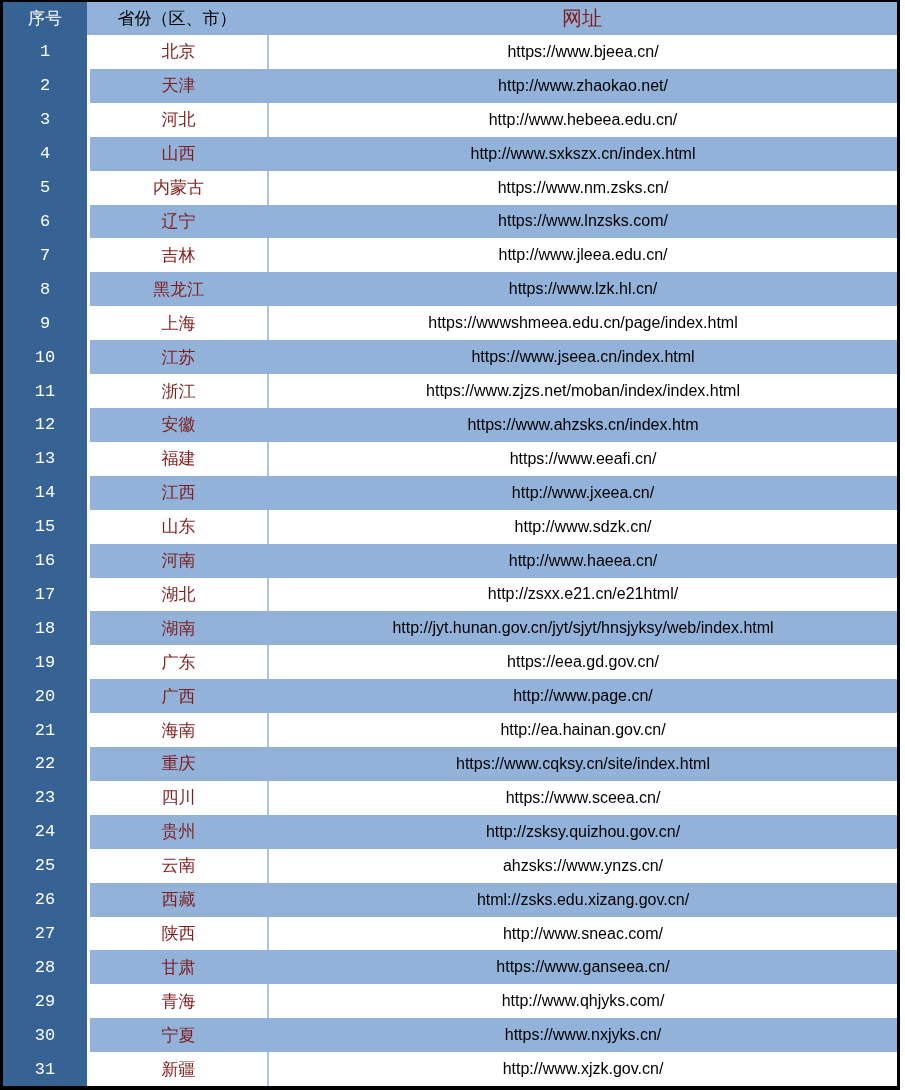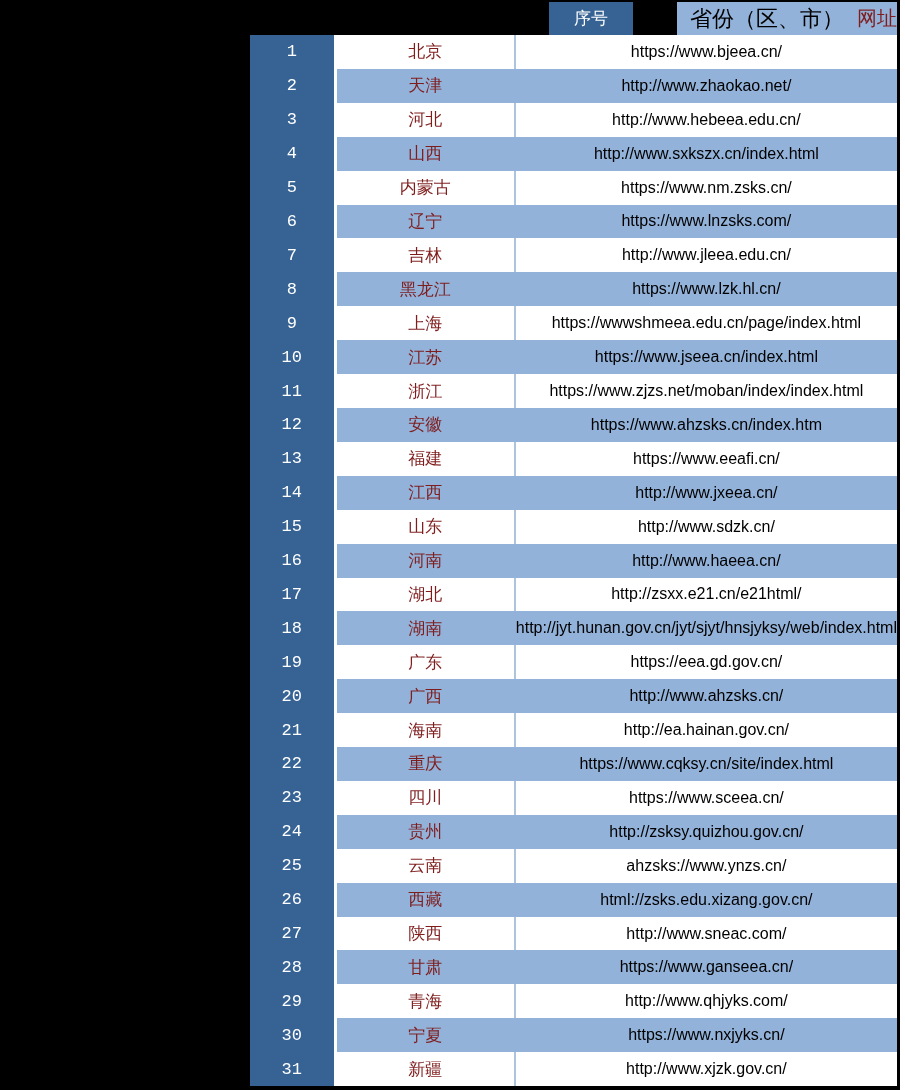--- a/index.html
+++ b/index.html
@@ -4,34 +4,34 @@
 <style>
   * { margin:0; padding:0; box-sizing:border-box; }
   html,body { width:905px; height:1090px; background:#ffffff; overflow:hidden; }
   body { font-family:"Liberation Serif", serif; }
 
   .sheet {
     position:absolute; left:0; top:0;
     width:900px; height:1090px;
     background:#000000;
     padding:2px 3px 4px 3px;
-    display:flex; flex-direction:column;align-items:flex-end;
+    display:flex; flex-direction:column;
   }
 
   .hrow { display:flex; height:33px; flex:0 0 33px; }
   .rows { display:flex; flex-direction:column; flex:1 1 auto; }
   .row  { display:flex; flex:1 1 auto; }
 
   .cell { display:flex; align-items:center; justify-content:center; white-space:nowrap; }
 
   .c1 { width:84px; background:var(--dark-blue); color:#ffffff;
         font-family:"Liberation Mono", monospace; font-size:17px; }
   .hrow .c1 { font-family:"Liberation Serif", serif; font-size:17px; }
 
-  .hc2 { width:180px; background:var(--light-blue); color:#000000; font-size:22px;margin-left:44px; }
+  .hc2 { width:180px; background:var(--light-blue); color:#000000; font-size:17px; }
   .hc3 { flex:1; background:var(--light-blue); color:#7f1d1d; font-size:20px; }
 
   .gap { width:3px; background:#ffffff; flex:0 0 3px; }
   .c2  { width:177px; font-size:17px; color:#7f1d1d; }
   .sep { width:2px; flex:0 0 2px; }
   .c3  { flex:1; font-family:Liberation Sans, sans-serif; font-size:16px; color:#000000; }
 
   .row.white .c2, .row.white .c3 { background:#ffffff; }
   .row.white .sep { background:var(--grid-line); }
   .row.blue .c2, .row.blue .c3, .row.blue .sep { background:var(--light-blue); }
@@ -196,21 +196,21 @@
     <div class="cell c2">广东</div>
     <div class="sep"></div>
     <div class="cell c3">https://eea.gd.gov.cn/</div>
   </div>
 
   <div class="row blue">
     <div class="cell c1">20</div>
     <div class="gap"></div>
     <div class="cell c2">广西</div>
     <div class="sep"></div>
-    <div class="cell c3">http://www.ahzsks.cn/</div>
+    <div class="cell c3">http://www.page.cn/</div>
   </div>
 
   <div class="row white">
     <div class="cell c1">21</div>
     <div class="gap"></div>
     <div class="cell c2">海南</div>
     <div class="sep"></div>
     <div class="cell c3">http://ea.hainan.gov.cn/</div>
   </div>
 

